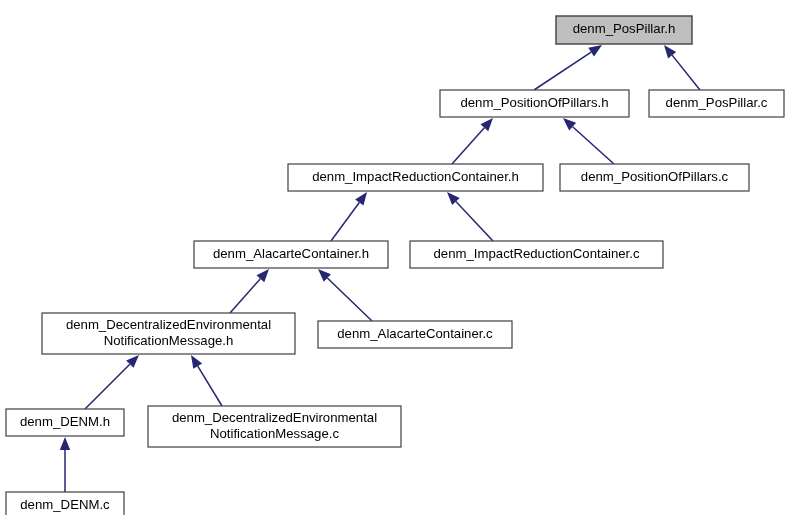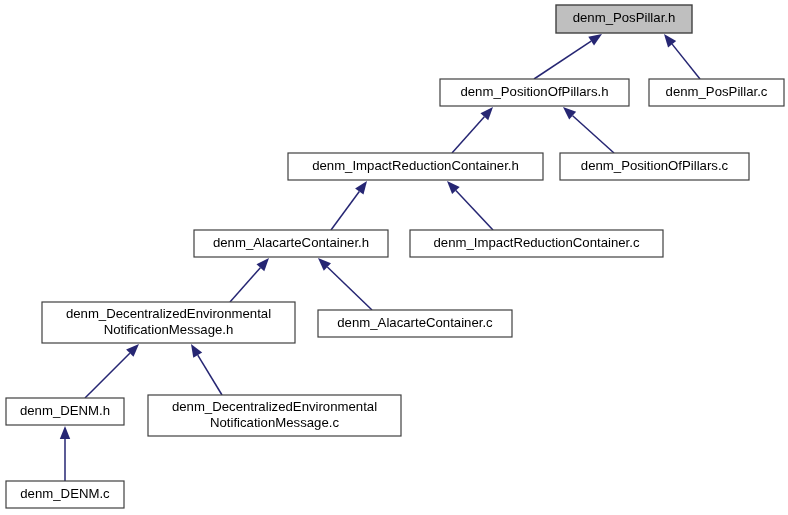--- a/index.html
+++ b/index.html
@@ -10,20 +10,21 @@
   body {
     width: 788px;
     height: 515px;
     font-family: "Liberation Sans", sans-serif;
     overflow: hidden;
   }
   #graph-root {
     position: relative;
     width: 788px;
     height: 394px;
+    margin-top: 11px;
   }
   svg#graph-svg {
     display: block;
     width: 788px;
     height: 515px;
   }
   .node-box {
     fill: #ffffff;
     stroke: #404040;
     stroke-width: 1.2;

